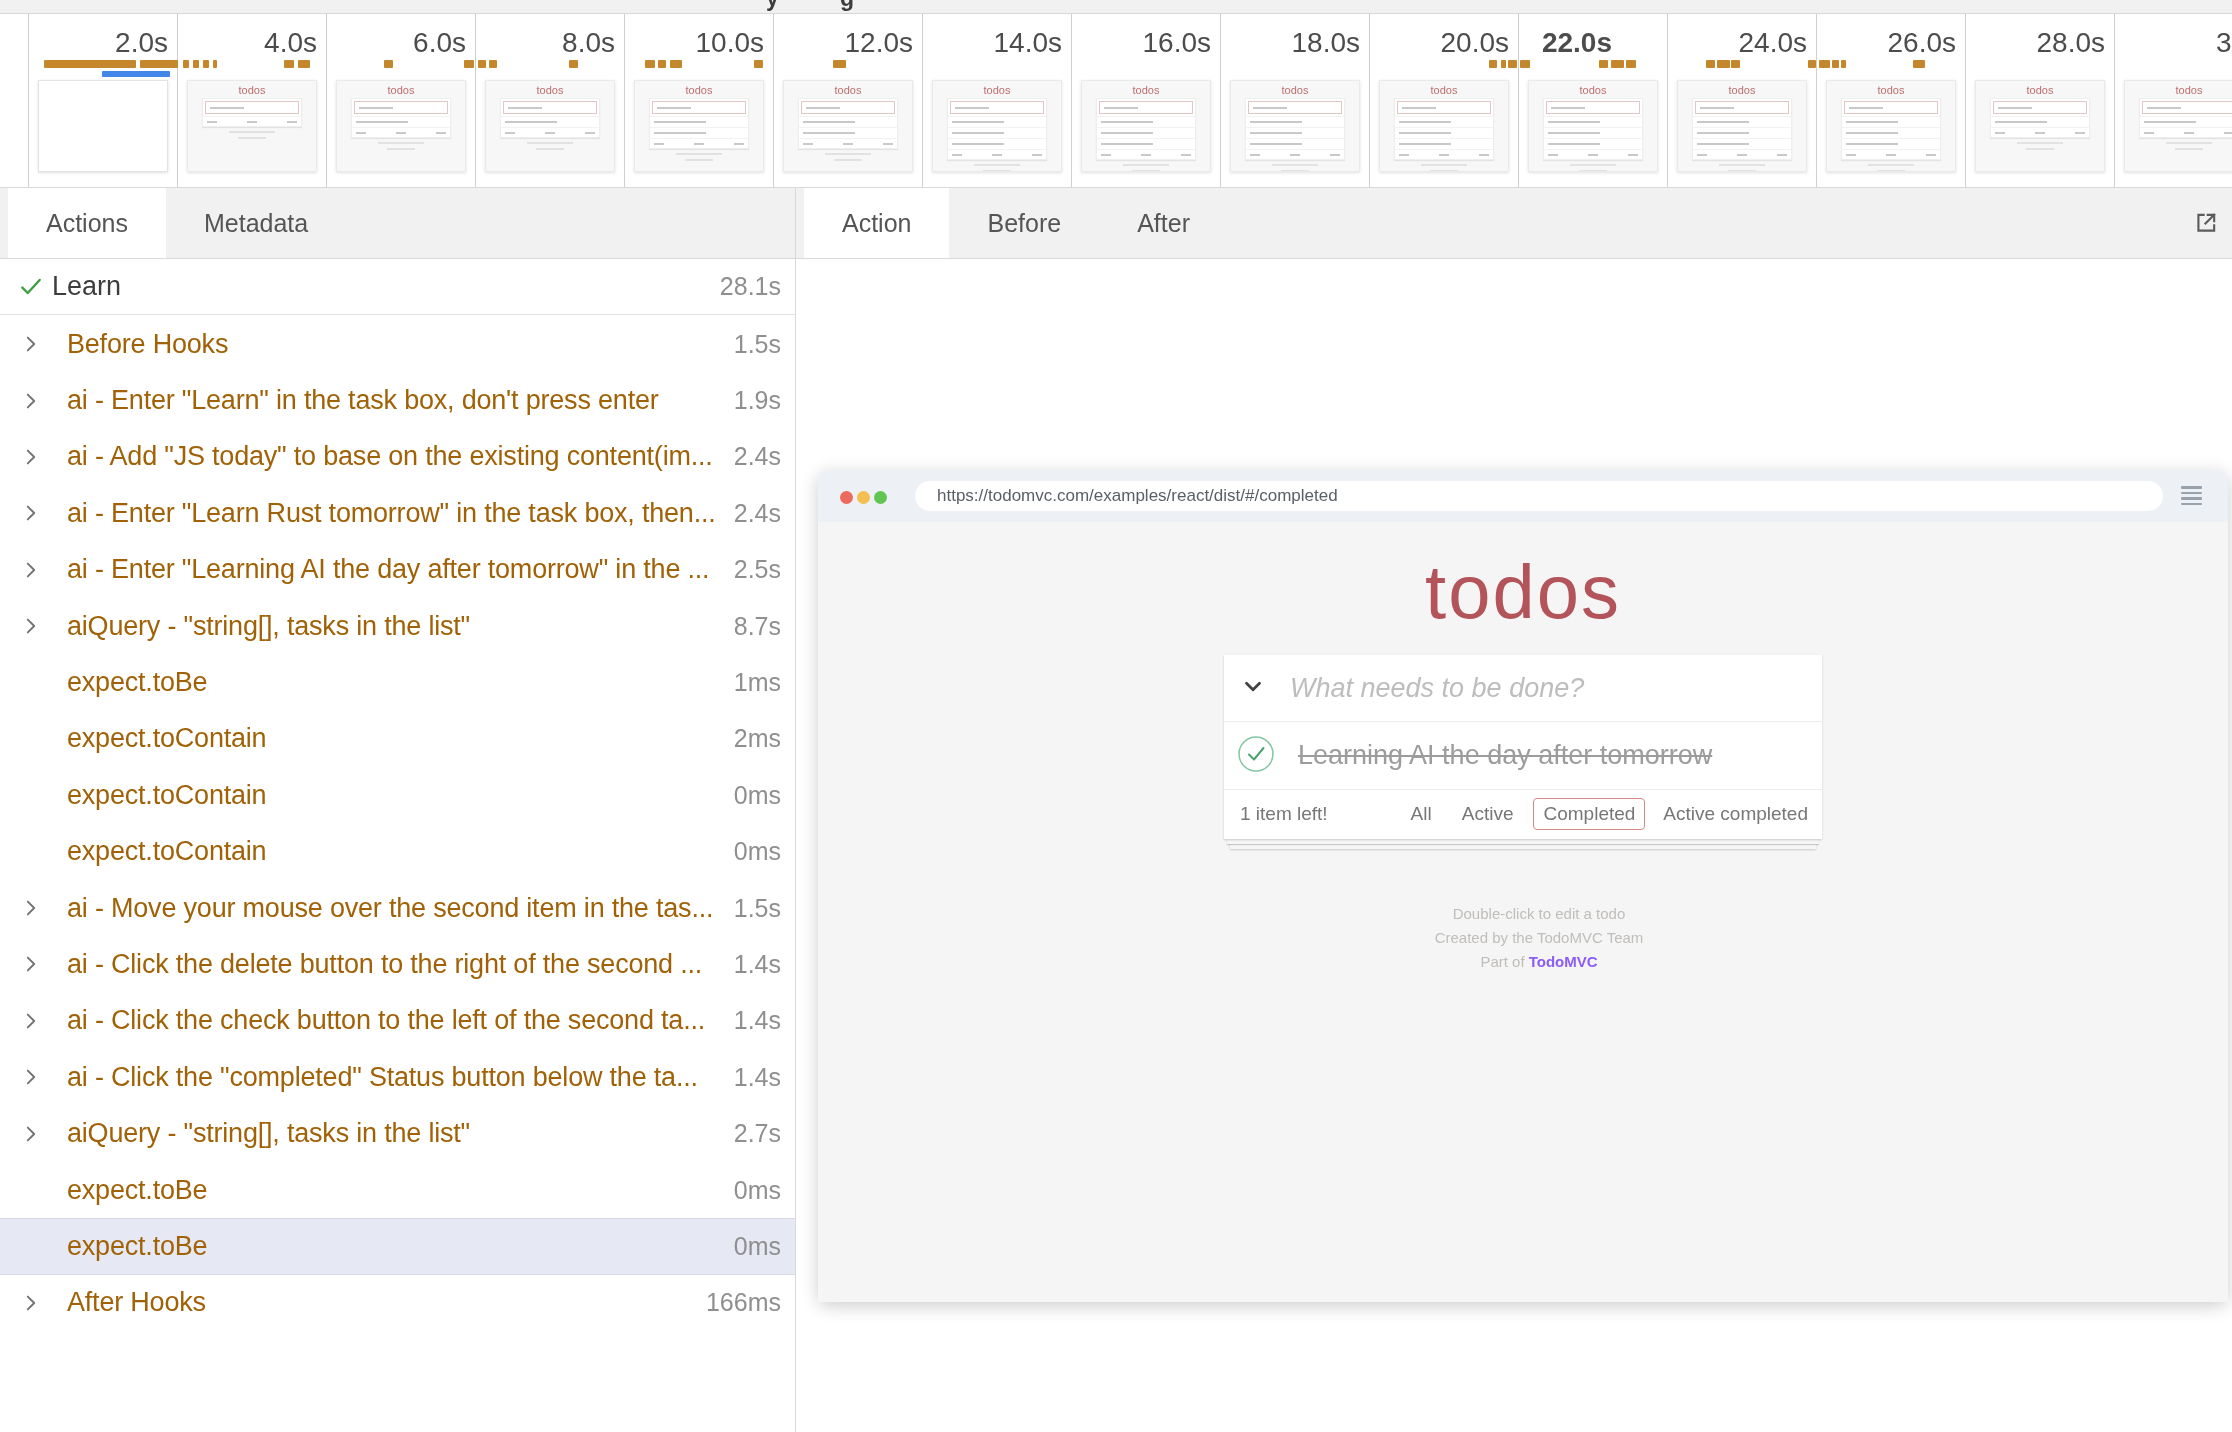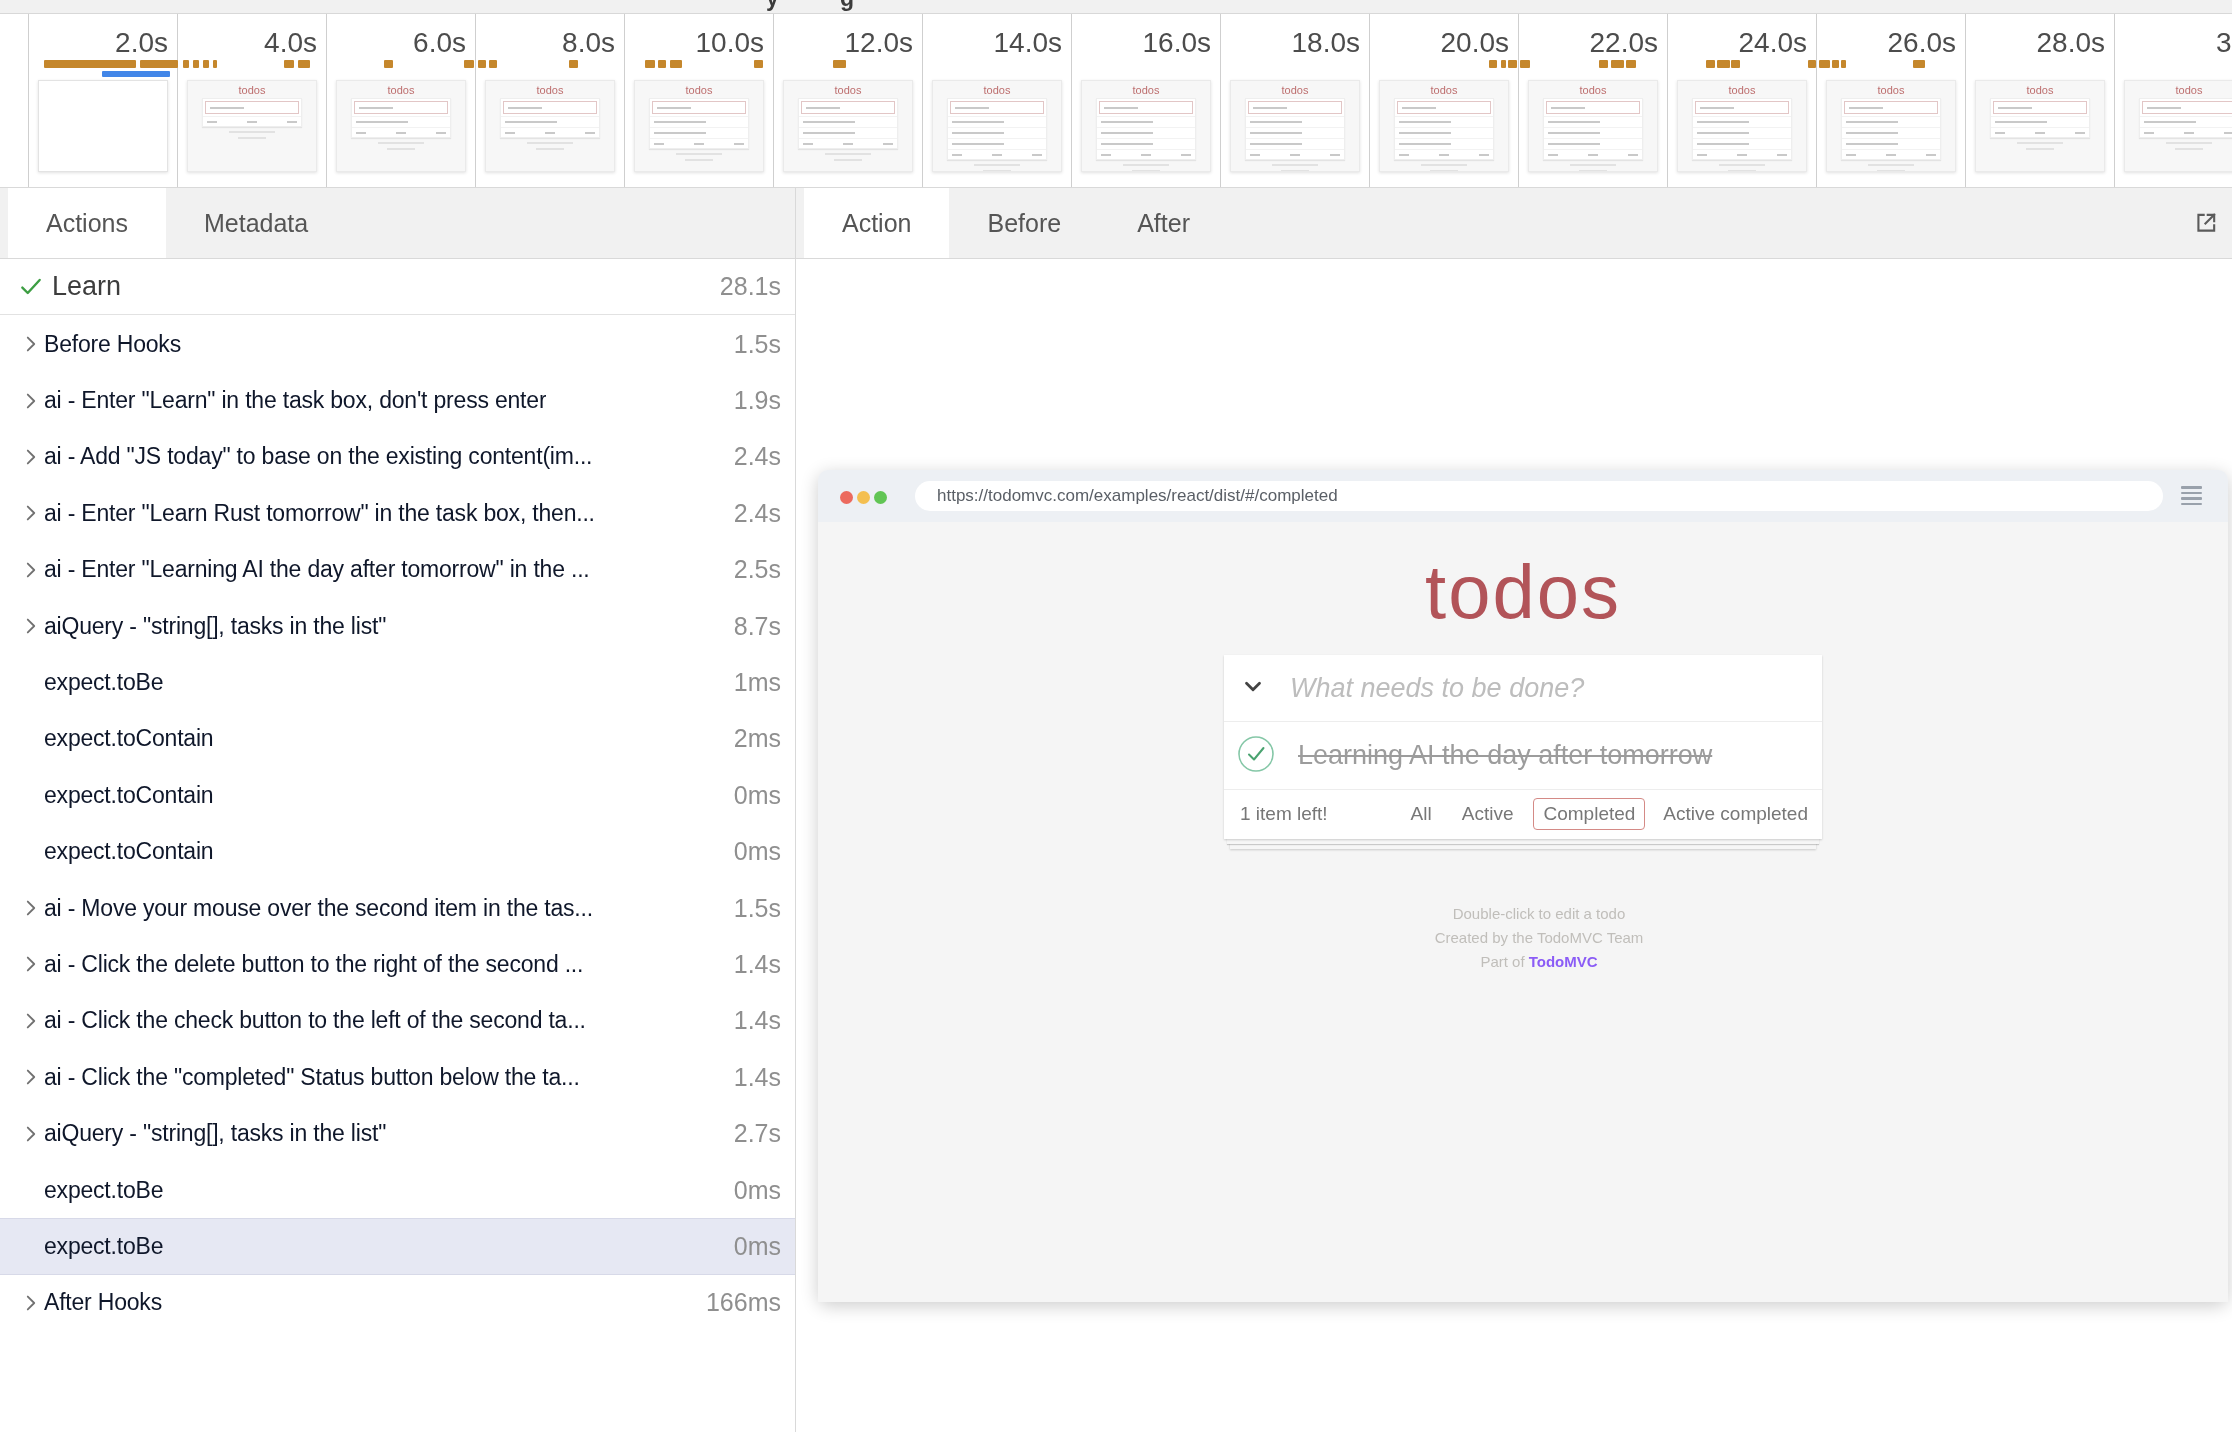--- a/index.html
+++ b/index.html
@@ -43,22 +43,22 @@
   .ext-icon{position:absolute;right:12px;top:21px}
   
   .status-row{position:absolute;left:0;top:71px;right:0;height:56px;border-bottom:1px solid #e2e2e2;
               display:flex;align-items:center}
   .status-row .label{margin-left:8px;font-size:27px;color:#3d3d3d}
   .icon-slot{width:26px;margin-left:18px;flex:0 0 auto;display:flex;align-items:center;justify-content:center}
   .duration{margin-left:12px;color:#8f8f8f;font-size:25px;flex:0 0 auto}
   .status-row .duration,.row .duration{margin-left:auto}
   .action-list{position:absolute;left:0;top:128px;right:0;bottom:0;overflow:hidden}
   .row{display:flex;align-items:center;height:56.4px;padding-right:14px;box-sizing:border-box}
-  .row .label{margin-left:0;flex:0 1 auto;min-width:0;overflow:hidden;white-space:nowrap;
-              font-size:23px;color:#0f172a;letter-spacing:-0.2px}
+  .row .label{margin-left:23px;flex:0 1 auto;min-width:0;overflow:hidden;white-space:nowrap;
+              font-size:27px;color:#a16207;letter-spacing:-0.2px}
   .row.selected{background:var(--selrow);border-top:1px solid #d7d9e8;border-bottom:1px solid #d7d9e8}
   .status-row{padding-right:14px;box-sizing:border-box}
   
   .snapshot{position:absolute;left:0;top:71px;right:0;bottom:0;background:#fff}
   .browser{position:absolute;left:22px;top:211px;width:1410px;height:832px;border-radius:10px;
            box-shadow:0 4px 18px rgba(0,0,0,.20);background:#f5f5f5}
   .chrome{position:absolute;left:0;top:0;right:0;height:52px;background:#edf0f4;border-radius:10px 10px 0 0}
   .light{position:absolute;top:21px;width:13px;height:13px;border-radius:50%}
   .light.red{left:22px;background:#ec6a5e}
   .light.yellow{left:39px;background:#f4bf50}
@@ -121,21 +121,21 @@
       <div class="tl-label ralign" style="left: 168px;">2.0s</div>
       <div class="tl-label ralign" style="left: 317px;">4.0s</div>
       <div class="tl-label ralign" style="left: 466px;">6.0s</div>
       <div class="tl-label ralign" style="left: 615px;">8.0s</div>
       <div class="tl-label ralign" style="left: 764px;">10.0s</div>
       <div class="tl-label ralign" style="left: 913px;">12.0s</div>
       <div class="tl-label ralign" style="left: 1062px;">14.0s</div>
       <div class="tl-label ralign" style="left: 1211px;">16.0s</div>
       <div class="tl-label ralign" style="left: 1360px;">18.0s</div>
       <div class="tl-label ralign" style="left: 1509px;">20.0s</div>
-      <div class="tl-label ralign" style="left: 1658px;">22.0s</div>
+      <div class="tl-label ralign" style="left: 1612px; font-weight: bold;">22.0s</div>
       <div class="tl-label ralign" style="left: 1807px;">24.0s</div>
       <div class="tl-label ralign" style="left: 1956px;">26.0s</div>
       <div class="tl-label ralign" style="left: 2105px;">28.0s</div>
       <div class="tl-label" style="left: 2216px;">3</div>
     </div>
   <div id="ticks">
       <div class="tick" style="left: 44px; width: 92px;"></div>
       <div class="tick" style="left: 140px; width: 38px;"></div>
       <div class="tick" style="left: 183px; width: 6px;"></div>
       <div class="tick" style="left: 193px; width: 6px;"></div>

